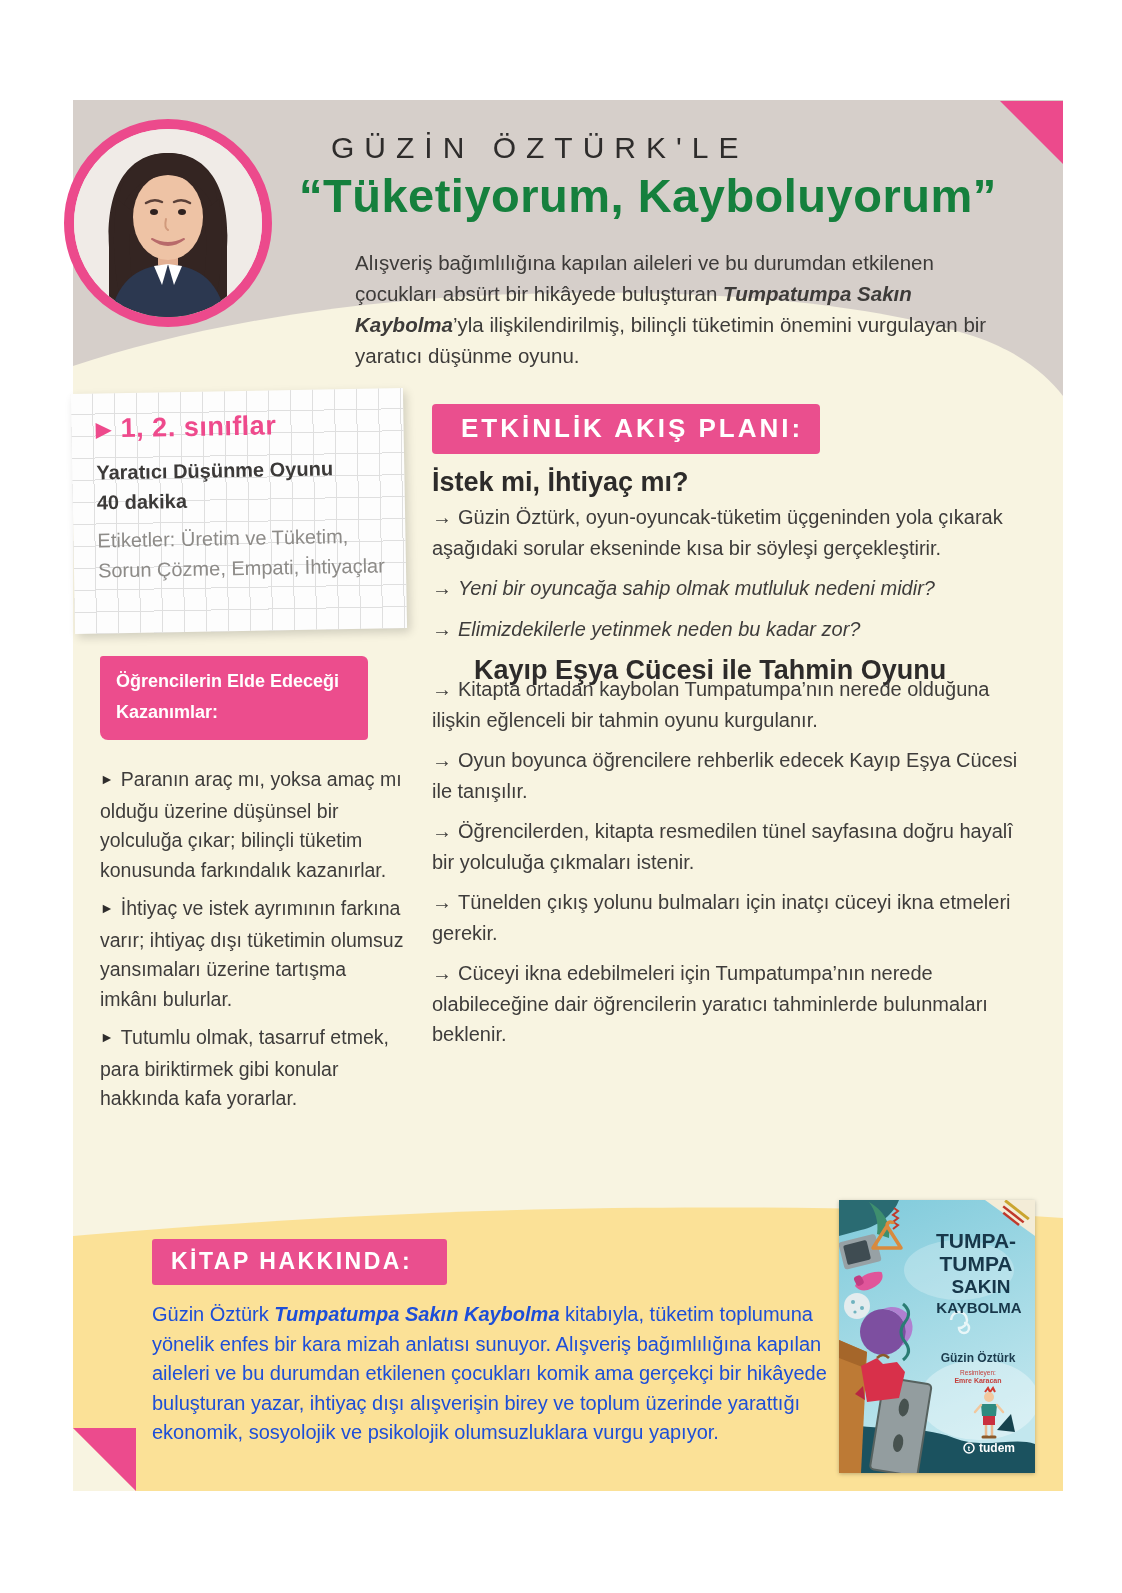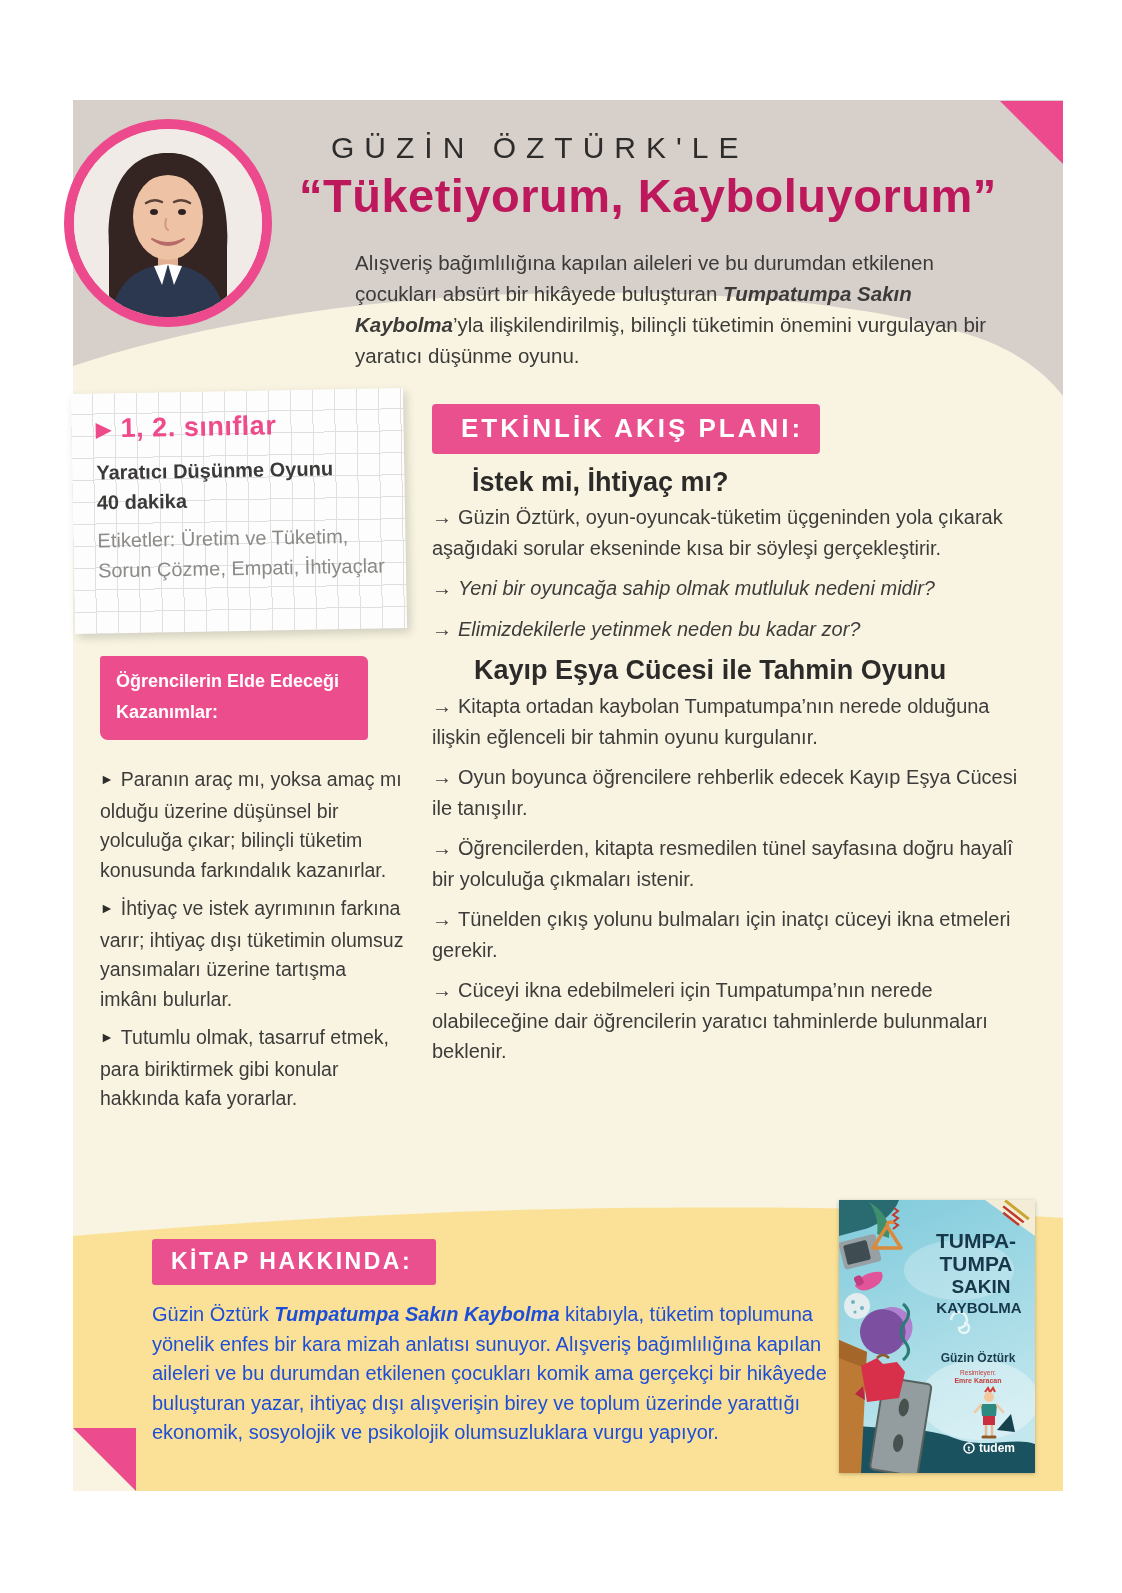--- a/index.html
+++ b/index.html
@@ -9,21 +9,21 @@
   }
   
   .gray-header{position:absolute;left:73px;top:100px;width:990px;height:330px;background:#d6cfca;}
   .corner-fold-top{position:absolute;left:1000px;top:101px;width:63px;height:63px;background:#ec4a8c;
     clip-path:polygon(0 0,100% 0,100% 100%);}
   .cream-wave{position:absolute;left:73px;top:248px;width:990px;height:183px;}
   .cream-body{position:absolute;left:73px;top:430px;width:990px;height:1061px;background:#f8f4e1;}
   .photo-ring{position:absolute;left:64px;top:119px;width:188px;height:188px;border:10px solid #ec4a8c;
     border-radius:50%;overflow:hidden;background:#efe9e5;}
   .kicker{position:absolute;left:331px;top:131px;font-size:30px;font-weight:500;letter-spacing:10px;color:#2e2c2b;white-space:nowrap;}
-  .big-title{position:absolute;left:299px;top:168px;font-size:47px;font-weight:800;color:#be185d;white-space:nowrap;letter-spacing:0.5px;}
+  .big-title{position:absolute;left:299px;top:168px;font-size:47px;font-weight:800;color:#15803d;white-space:nowrap;letter-spacing:0.5px;}
   .intro{position:absolute;left:331px;top:247px;width:662px;font-size:20.5px;line-height:31px;color:#3d3b39;margin-left:24px;}
   .seg-em{font-weight:700;font-style:italic;}
   
   .info-card{position:absolute;left:73px;top:391px;width:332px;height:240px;background:#fdfdfd;
     transform:rotate(-1deg);box-shadow:3px 4px 10px rgba(0,0,0,.16);box-sizing:border-box;padding:20px 18px 0 24px;
     background-image:
       repeating-linear-gradient(0deg, transparent 0px, transparent 21px, #dfdfdf 21px, #dfdfdf 22px),
       repeating-linear-gradient(90deg, transparent 0px, transparent 21px, #dfdfdf 21px, #dfdfdf 22px);}
   .grade-row{display:flex;align-items:center;}
   .grade-arrow{color:#ee4a8c;font-size:21px;margin-right:9px;line-height:1;}
@@ -34,32 +34,32 @@
   
   .gains-box{position:absolute;left:100px;top:656px;width:244px;background:#ec4d8d;color:#ffffff;
     padding:10px 8px 12px 16px;font-size:18px;font-weight:700;line-height:31px;border-radius:3px 6px 4px 8px;}
   .gains-list{position:absolute;left:100px;top:765px;width:308px;font-size:19.5px;line-height:29.5px;color:#3e3c3b;}
   .g-item{margin-bottom:9px;}
   .g-bullet{font-size:14px;position:relative;top:-2px;margin-right:7px;color:#2f2d2c;}
   
   .plan-banner{position:absolute;left:432px;top:404px;background:#ea4f8e;color:#fff;font-size:26px;font-weight:700;
     letter-spacing:3px;padding:9px 17px 10px 29px;border-radius:4px;white-space:nowrap;}
   .sec-heading{position:absolute;font-size:27px;font-weight:800;color:#2d2b2a;white-space:nowrap;}
-  .sec1-heading{left:432px;top:467px;margin-left:40px;}
+  .sec1-heading{left:432px;top:467px;}
   .sec2-heading{left:432px;top:655px;margin-left:42px;}
   .plan-list{position:absolute;left:432px;width:606px;font-size:20px;line-height:30.5px;color:#3e3c3b;}
   .sec1-list{top:502px;}
-  .sec2-list{top:691px;}
+  .sec2-list{top:674px;}
   .p-item{margin-bottom:10px;}
   .p-arrow{margin-right:6px;color:#3e3c3b;}
   .b-text.em{font-style:italic;}
   
   .yellow-svg{position:absolute;left:73px;top:1196px;width:990px;height:295px;}
   .about-banner{position:absolute;left:152px;top:1239px;background:#ea4f8e;color:#fff;font-size:23px;font-weight:700;
-    letter-spacing:2.5px;padding:9px 24px 10px 19px;border-radius:3px;white-space:nowrap;}
+    letter-spacing:2.5px;padding:9px 35px 10px 19px;border-radius:3px;white-space:nowrap;}
   .about-para{position:absolute;left:152px;top:1300px;width:676px;font-size:20px;line-height:29.5px;color:#1d4ed8;}
   .book-cover{position:absolute;left:839px;top:1200px;width:196px;height:273px;box-shadow:0 1px 4px rgba(0,0,0,.25);}
   .page-num{position:absolute;left:0;right:0;top:1537px;text-align:center;font-size:17px;color:#908e8c;margin-top:14px;}
 </style>
 </head>
 <body>
 
 <div class="page">
 
   <div class="gray-header"></div>

